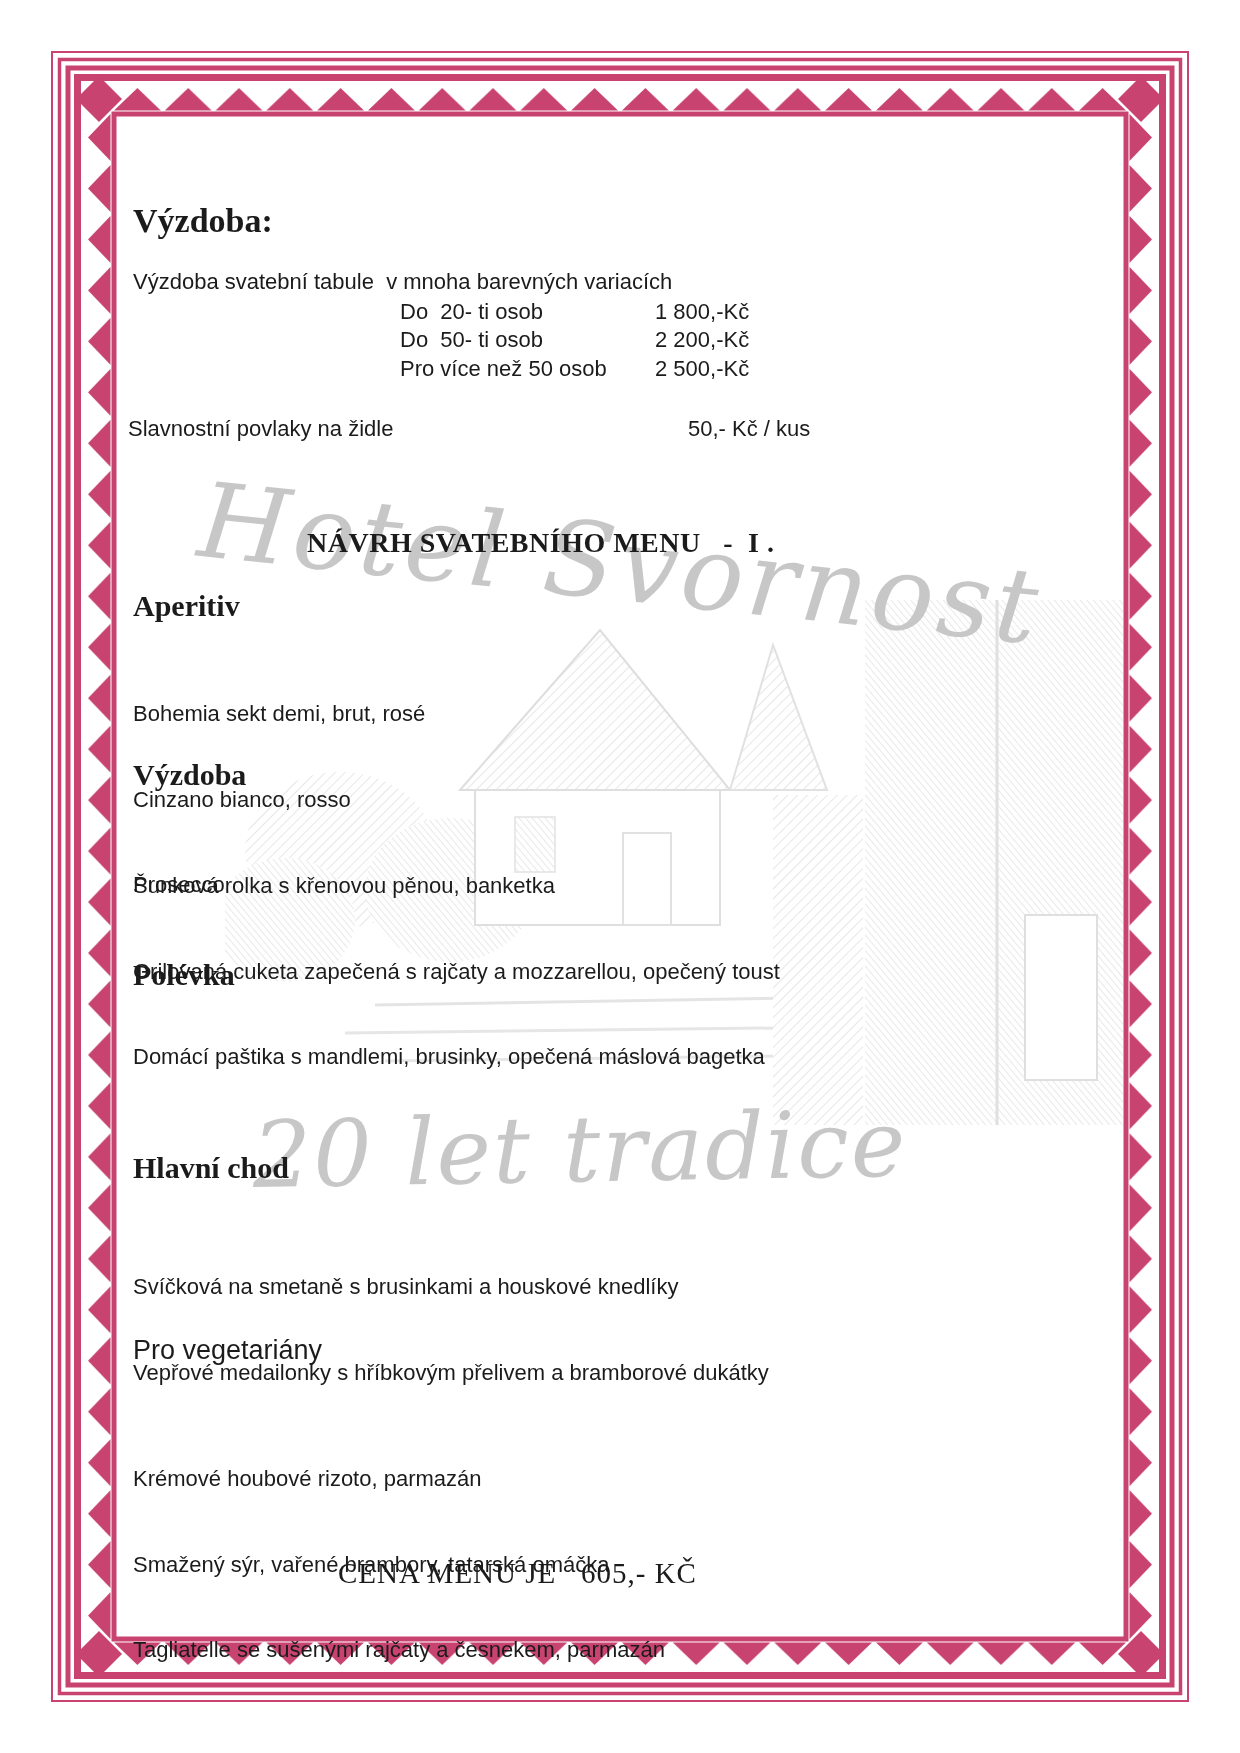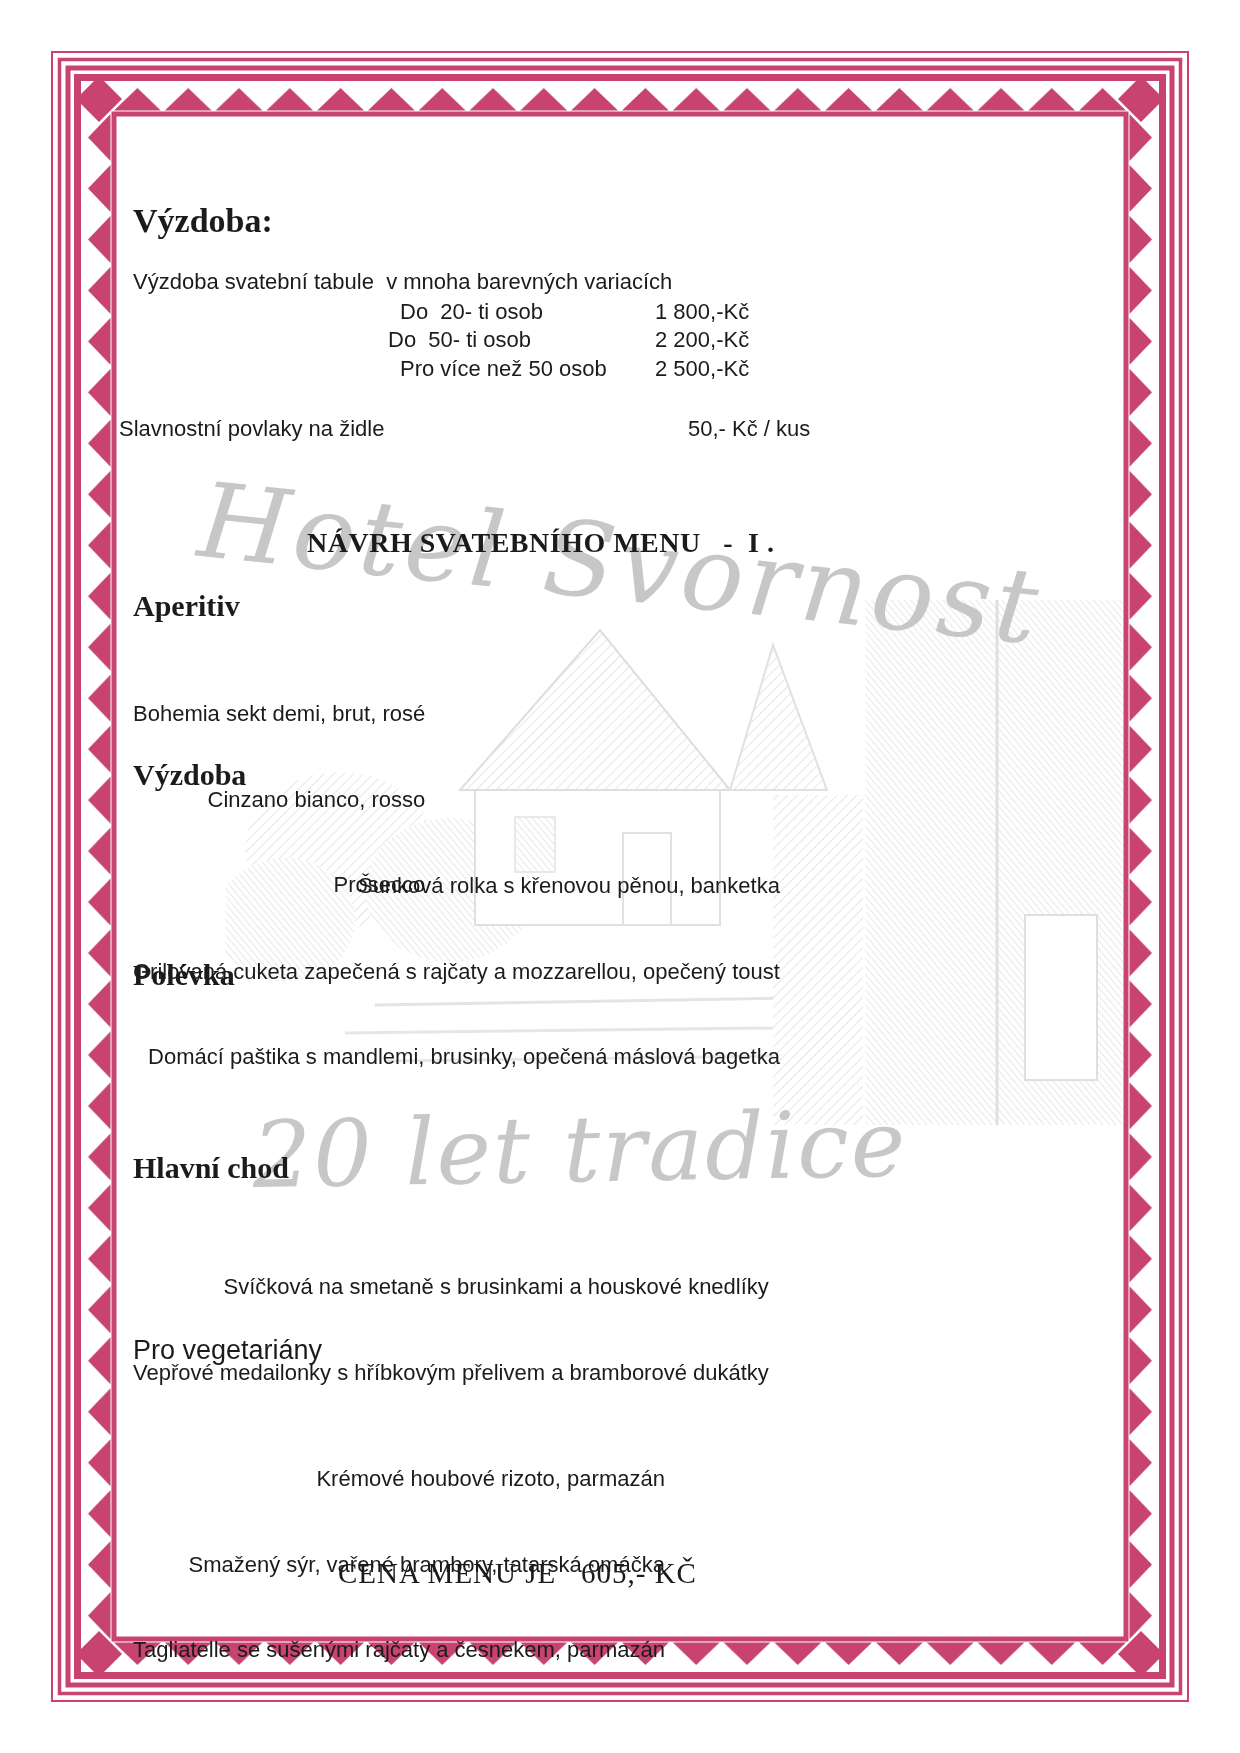--- a/index.html
+++ b/index.html
@@ -8,21 +8,21 @@
     width:1240px;height:1753px;
     background:#ffffff;
     overflow:hidden;
     font-family:"Liberation Sans",sans-serif;
     color:#1b1b1b;
   }
   .layer{position:absolute;left:0;top:0;width:100%;height:100%;}
   .border-svg{position:absolute;left:0;top:0;z-index:1;}
   .wm-layer{z-index:2;}
   .content{z-index:3;}
-  .abs{position:absolute;text-align:right;}
+  .abs{position:absolute;}
   .sketch{position:absolute;left:225px;top:585px;opacity:.8;}
   .wm-script{
     position:absolute;
     font-family:"DejaVu Serif",serif;
     font-style:italic;
     color:#c7c7c7;
     white-space:nowrap;
     line-height:1;
   }
   .wm-hotel{left:205px;top:468px;font-size:104px;letter-spacing:4px;transform:rotate(6deg);transform-origin:0 0;}
@@ -134,30 +134,30 @@
 
     <div class="abs h-main" style="left:133px;top:204px">Výzdoba:</div>
 
     <div class="abs body-text" style="left:133px;top:268px">Výzdoba svatební tabule  v mnoha barevných variacích</div>
 
     <div class="row body-text" style="top:298px">
       <span class="lbl" style="left:400px">Do  20- ti osob</span>
       <span class="val" style="left:655px">1 800,-Kč</span>
     </div>
     <div class="row body-text" style="top:326px">
-      <span class="lbl" style="left:388px">Do  50- ti osob</span>
+      <span class="lbl" style="left:400px">Do  50- ti osob</span>
       <span class="val" style="left:655px">2 200,-Kč</span>
     </div>
     <div class="row body-text" style="top:355px">
       <span class="lbl" style="left:400px">Pro více než 50 osob</span>
       <span class="val" style="left:655px">2 500,-Kč</span>
     </div>
 
     <div class="row body-text" style="top:415px">
-      <span class="lbl" style="left:119px">Slavnostní povlaky na židle</span>
+      <span class="lbl" style="left:128px">Slavnostní povlaky na židle</span>
       <span class="val" style="left:688px">50,- Kč / kus</span>
     </div>
 
     <div class="abs h-title" style="left:307px;top:527px">NÁVRH SVATEBNÍHO MENU   -  I .</div>
 
     <div class="abs h-sec-serif" style="left:133px;top:591px">Aperitiv</div>
     <div class="abs body-text" style="left:133px;top:643px">
       <div>Bohemia sekt demi, brut, rosé</div>
       <div>Cinzano bianco, rosso</div>
       <div>Prosecco</div>

